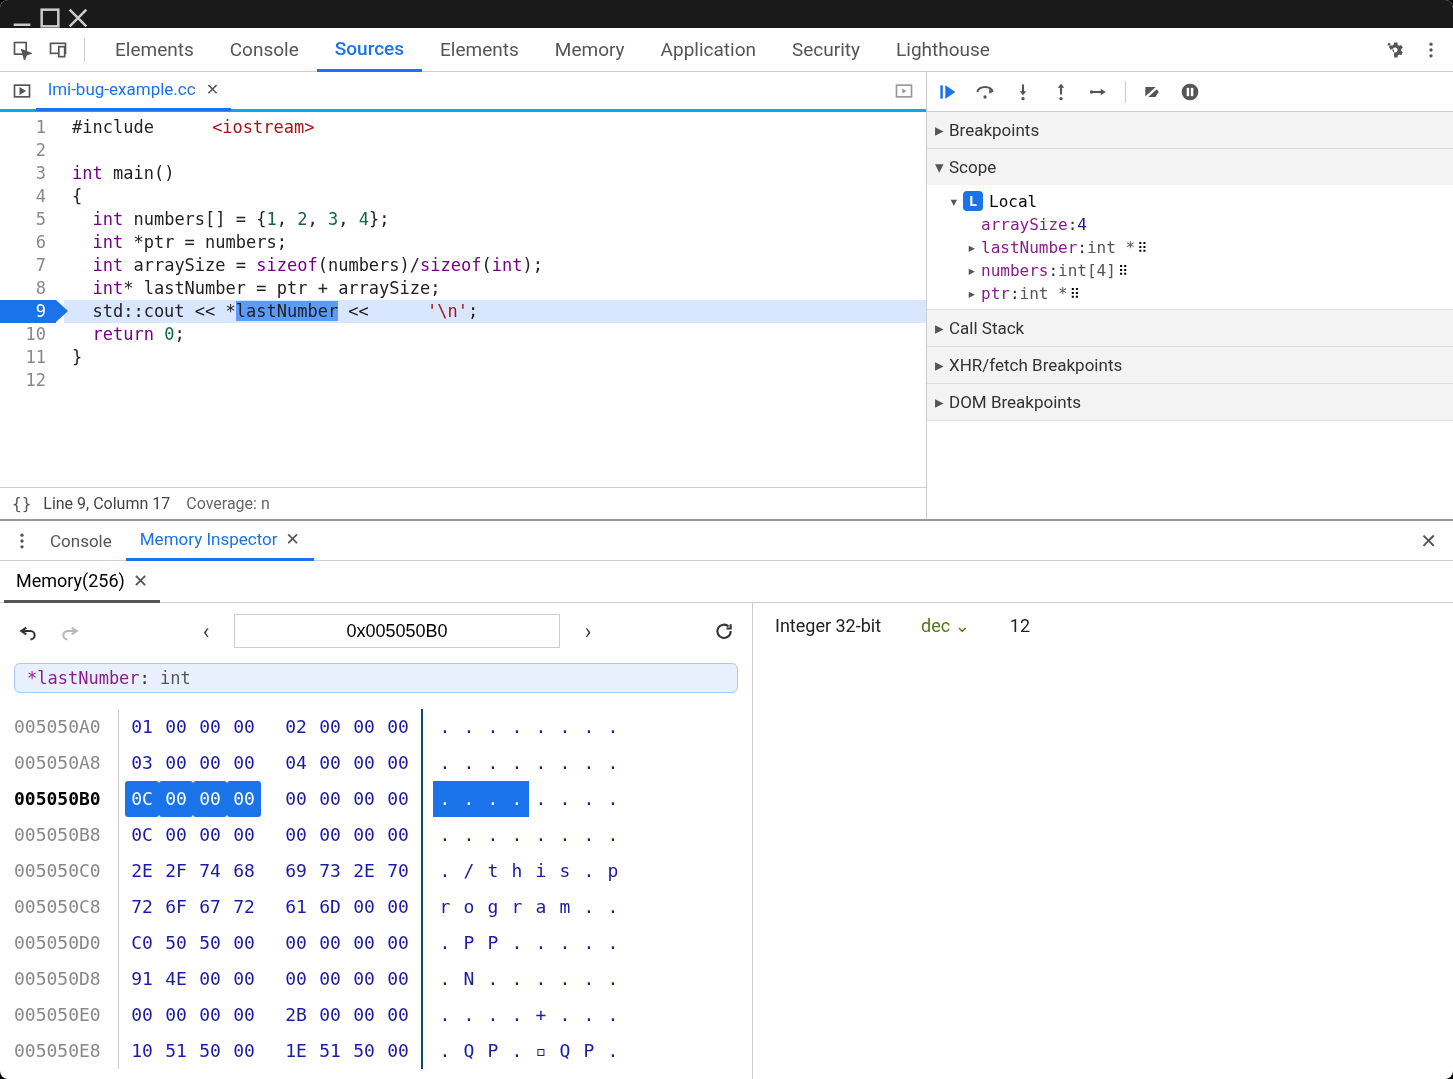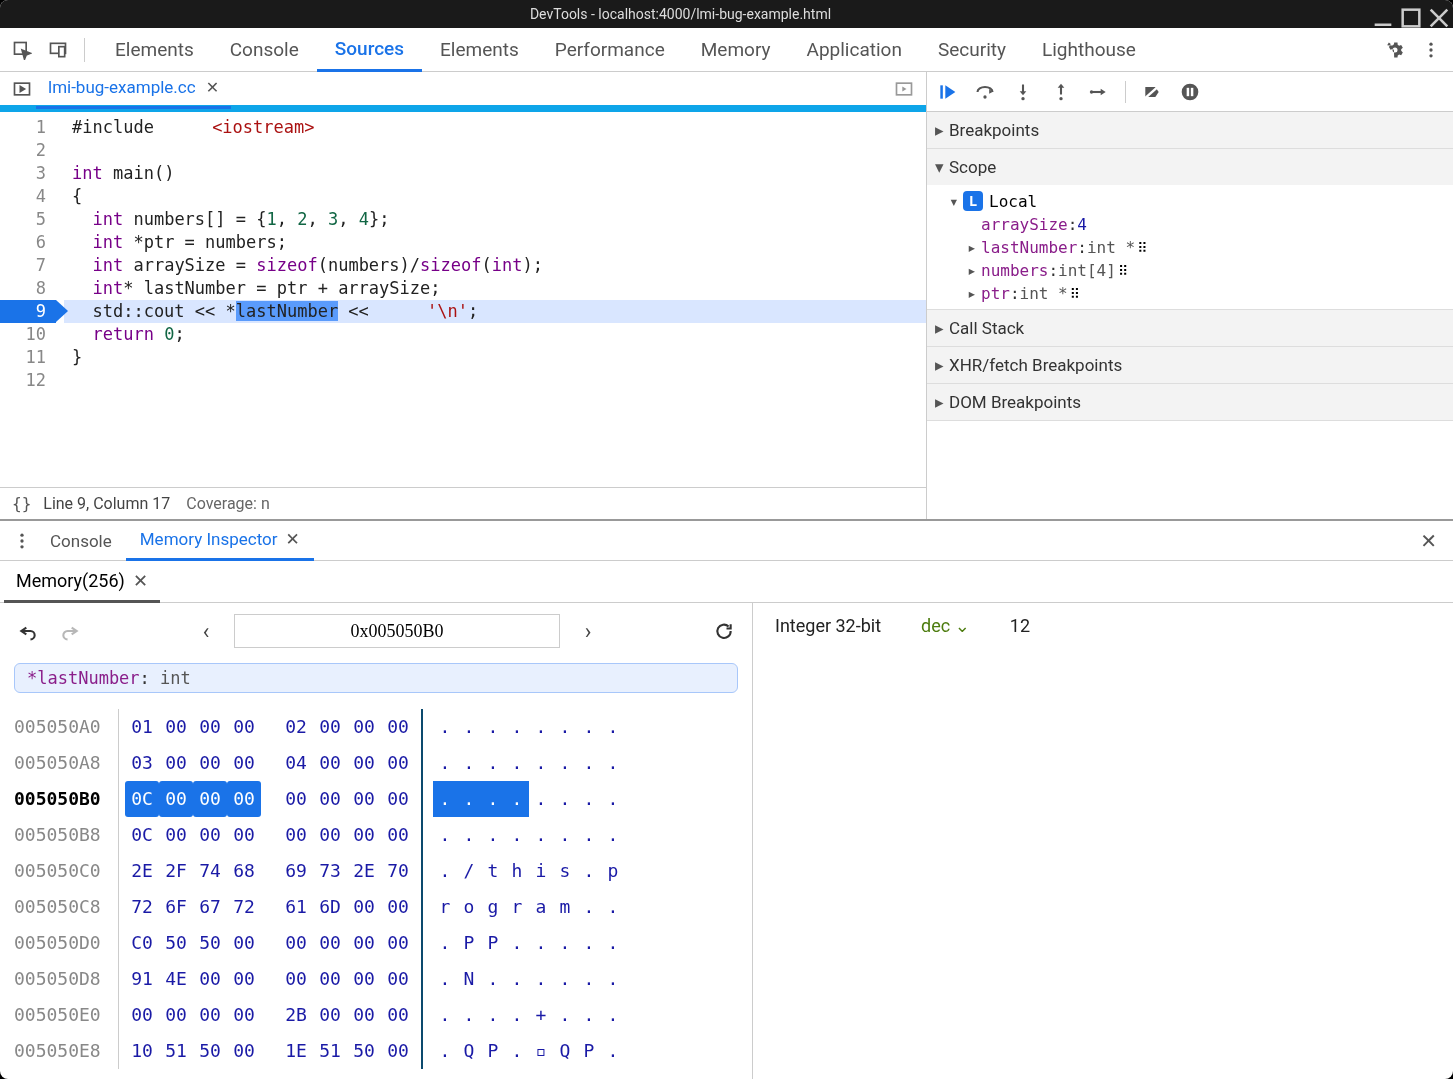--- a/index.html
+++ b/index.html
@@ -9,21 +9,21 @@
 .titlebar-title { flex: 1; text-align: center; }
 .titlebar-btns { display: flex; gap: 16px; padding: 0 12px; }
 .titlebar-btn { width: 12px; height: 12px; cursor: pointer; }
 .main-tabs { display: flex; align-items: center; height: 44px; border-bottom: 1px solid #ccc; padding: 0 8px; gap: 8px; background: #fff; }
 .main-tab { padding: 0 18px; height: 44px; display: flex; align-items: center; color: #555; cursor: pointer; font-size: 19px; }
 .main-tab.active { color: #1a73e8; border-bottom: 3px solid #1a73e8; font-weight: 500; }
 .tab-sep { width: 1px; height: 24px; background: #ccc; margin: 0 4px; }
 .icon-btn { width: 28px; height: 28px; display: flex; align-items: center; justify-content: center; color: #555; cursor: pointer; }
 .content-row { display: flex; flex: 1; min-height: 0; }
 .sources-left { flex: 1; display: flex; flex-direction: column; border-right: 1px solid #ccc; min-width: 0; }
-.file-tabs { display: flex; align-items: center; height: 40px; border-bottom: 7px solid #0ea5e9; padding: 0 8px; text-align: center; }
+.file-tabs { display: flex; align-items: center; height: 40px; border-bottom: 3px solid #0ea5e9; padding: 0 8px; text-align: center; }
 .file-tab { display: flex; align-items: center; padding: 0 12px; height: 40px; color: #1a73e8; border-bottom: 3px solid #1a73e8; font-size: 17px; gap: 10px; cursor: pointer; }
 .file-tab .close { color: #555; font-size: 16px; }
 .code-area { display: flex; flex: 1; font-family: "Consolas", "Menlo", monospace; font-size: 17px; line-height: 23px; overflow: hidden; }
 .gutter { width: 64px; text-align: right; color: #888; padding: 4px 8px 4px 0; flex-shrink: 0; user-select: none; }
 .gutter .ln { padding-right: 10px; }
 .gutter .ln.cur { background: #1a73e8; color: #fff; position: relative; }
 .gutter .ln.cur::after { content: ""; position: absolute; right: -12px; top: 0; border-top: 11.5px solid transparent; border-bottom: 11.5px solid transparent; border-left: 12px solid #1a73e8; }
 .code { flex: 1; padding: 4px 0; white-space: pre; color: #222; }
 .code .line { padding: 0 8px; }
 .code .line.cur { background: #d9e6ff; }
@@ -53,21 +53,21 @@
 .drawer { height: 560px; border-top: 2px solid #999; display: flex; flex-direction: column; }
 .drawer-tabs { height: 40px; display: flex; align-items: center; border-bottom: 1px solid #ccc; padding: 0 8px; }
 .drawer-tab { padding: 0 14px; height: 40px; display: flex; align-items: center; color: #555; font-size: 17px; cursor: pointer; gap: 8px; }
 .drawer-tab.active { color: #1a73e8; border-bottom: 3px solid #1a73e8; }
 .drawer-close { margin-left: auto; color: #555; cursor: pointer; font-size: 20px; padding: 0 8px; }
 .mem-tabs { height: 42px; display: flex; align-items: center; padding: 0 4px; border-bottom: 1px solid #ccc; }
 .mem-tab { display: flex; align-items: center; gap: 8px; font-size: 18px; padding: 0 12px; height: 42px; border-bottom: 3px solid #555; cursor: pointer; }
 .mem-row { display: flex; flex: 1; min-height: 0; }
 .mem-left { flex: 1; display: flex; flex-direction: column; border-right: 1px solid #ccc; min-width: 0; }
 .mem-toolbar { height: 56px; display: flex; align-items: center; padding: 0 14px; gap: 14px; }
-.addr-input { width: 326px; height: 34px; border: 1px solid #ccc; text-align: center; font-family: Liberation Serif, serif; font-size: 18px; }
+.addr-input { width: 326px; height: 34px; border: 1px solid #ccc; text-align: center; font-family: Liberation Sans, sans-serif; font-size: 18px; }
 .flex-spacer { flex: 1; }
 .chip { display: inline-block; border: 1px solid #a8c7fa; background: #e8f0fe; border-radius: 6px; padding: 4px 12px; margin: 4px 14px 8px; font-family: Consolas, Menlo, monospace; font-size: 17px; }
 .hex-area { font-family: Consolas, Menlo, monospace; font-size: 18px; padding: 8px 14px; line-height: 36px; overflow: auto; }
 .hex-line { display: flex; align-items: center; white-space: pre; }
 .hex-addr { color: #888; width: 104px; }
 .hex-addr.cur { color: #000; font-weight: bold; }
 .hex-bytes { border-left: 1px solid #ccc; border-right: 2px solid #0c4a6e; padding: 0 6px; display: flex; gap: 0; }
 .hb { display: inline-block; width: 34px; text-align: center; color: #1a1aa6; }
 .hb.gap { margin-left: 18px; }
 .hb.hi { background: #1a73e8; color: #fff; border-radius: 3px; }
@@ -80,21 +80,20 @@
 .mem-val-row .type { color: #222; }
 .mem-val-row .fmt { color: #4d7c0f; }
 .mem-val-row .val { color: #222; }
 svg { width: 20px; height: 20px; }
 </style>
 </head>
 <body>
 
 <div class="window">
   <div class="titlebar">
-    <div class="titlebar-title">DevTools - localhost:4000/lmi-bug-example.html</div>
     <div class="titlebar-btns">
       <div class="titlebar-btn">
         <svg viewBox="0 0 12 12" fill="none" stroke="#ccc" stroke-width="1.5">
             <line x1="1" y1="10" x2="11" y2="10"></line>
           </svg>
       </div>
       <div class="titlebar-btn">
         <svg viewBox="0 0 12 12" fill="none" stroke="#ccc" stroke-width="1.5">
             <rect x="1" y="1" width="10" height="10"></rect>
           </svg>
@@ -120,21 +119,20 @@
           <rect x="3" y="4" width="18" height="12"></rect>
           <rect x="13" y="8" width="7" height="12" fill="#fff"></rect>
         </svg>
     </div>
     <div class="tab-sep"></div>
     <div id="main-tabs-container" style="display:flex">
         <div class="main-tab">Elements</div>
         <div class="main-tab">Console</div>
         <div class="main-tab active">Sources</div>
         <div class="main-tab">Elements</div>
-        <div class="main-tab">Performance</div>
         <div class="main-tab">Memory</div>
         <div class="main-tab">Application</div>
         <div class="main-tab">Security</div>
         <div class="main-tab">Lighthouse</div>
       </div>
     <div class="flex-spacer"></div>
     <div class="icon-btn">
       <svg viewBox="0 0 24 24" fill="#555">
           <path d="M19.4 13a7.5 7.5 0 000-2l2-1.6-2-3.4-2.4.9a7.5 7.5 0 00-1.7-1L15 3h-4l-.3 2.5a7.5 7.5 0 00-1.7 1L2.6 6.4 4.6 3l2 1.6a7.5 7.5 0 000 2l-2 1.6 2 3.4 2.4-.9a7.5 7.5 0 001.7 1L11 21h4l.3-2.5a7.5 7.5 0 001.7-1l2.4.9 2-3.4zM12 15a3 3 0 110-6 3 3 0 010 6z"></path>
         </svg>

